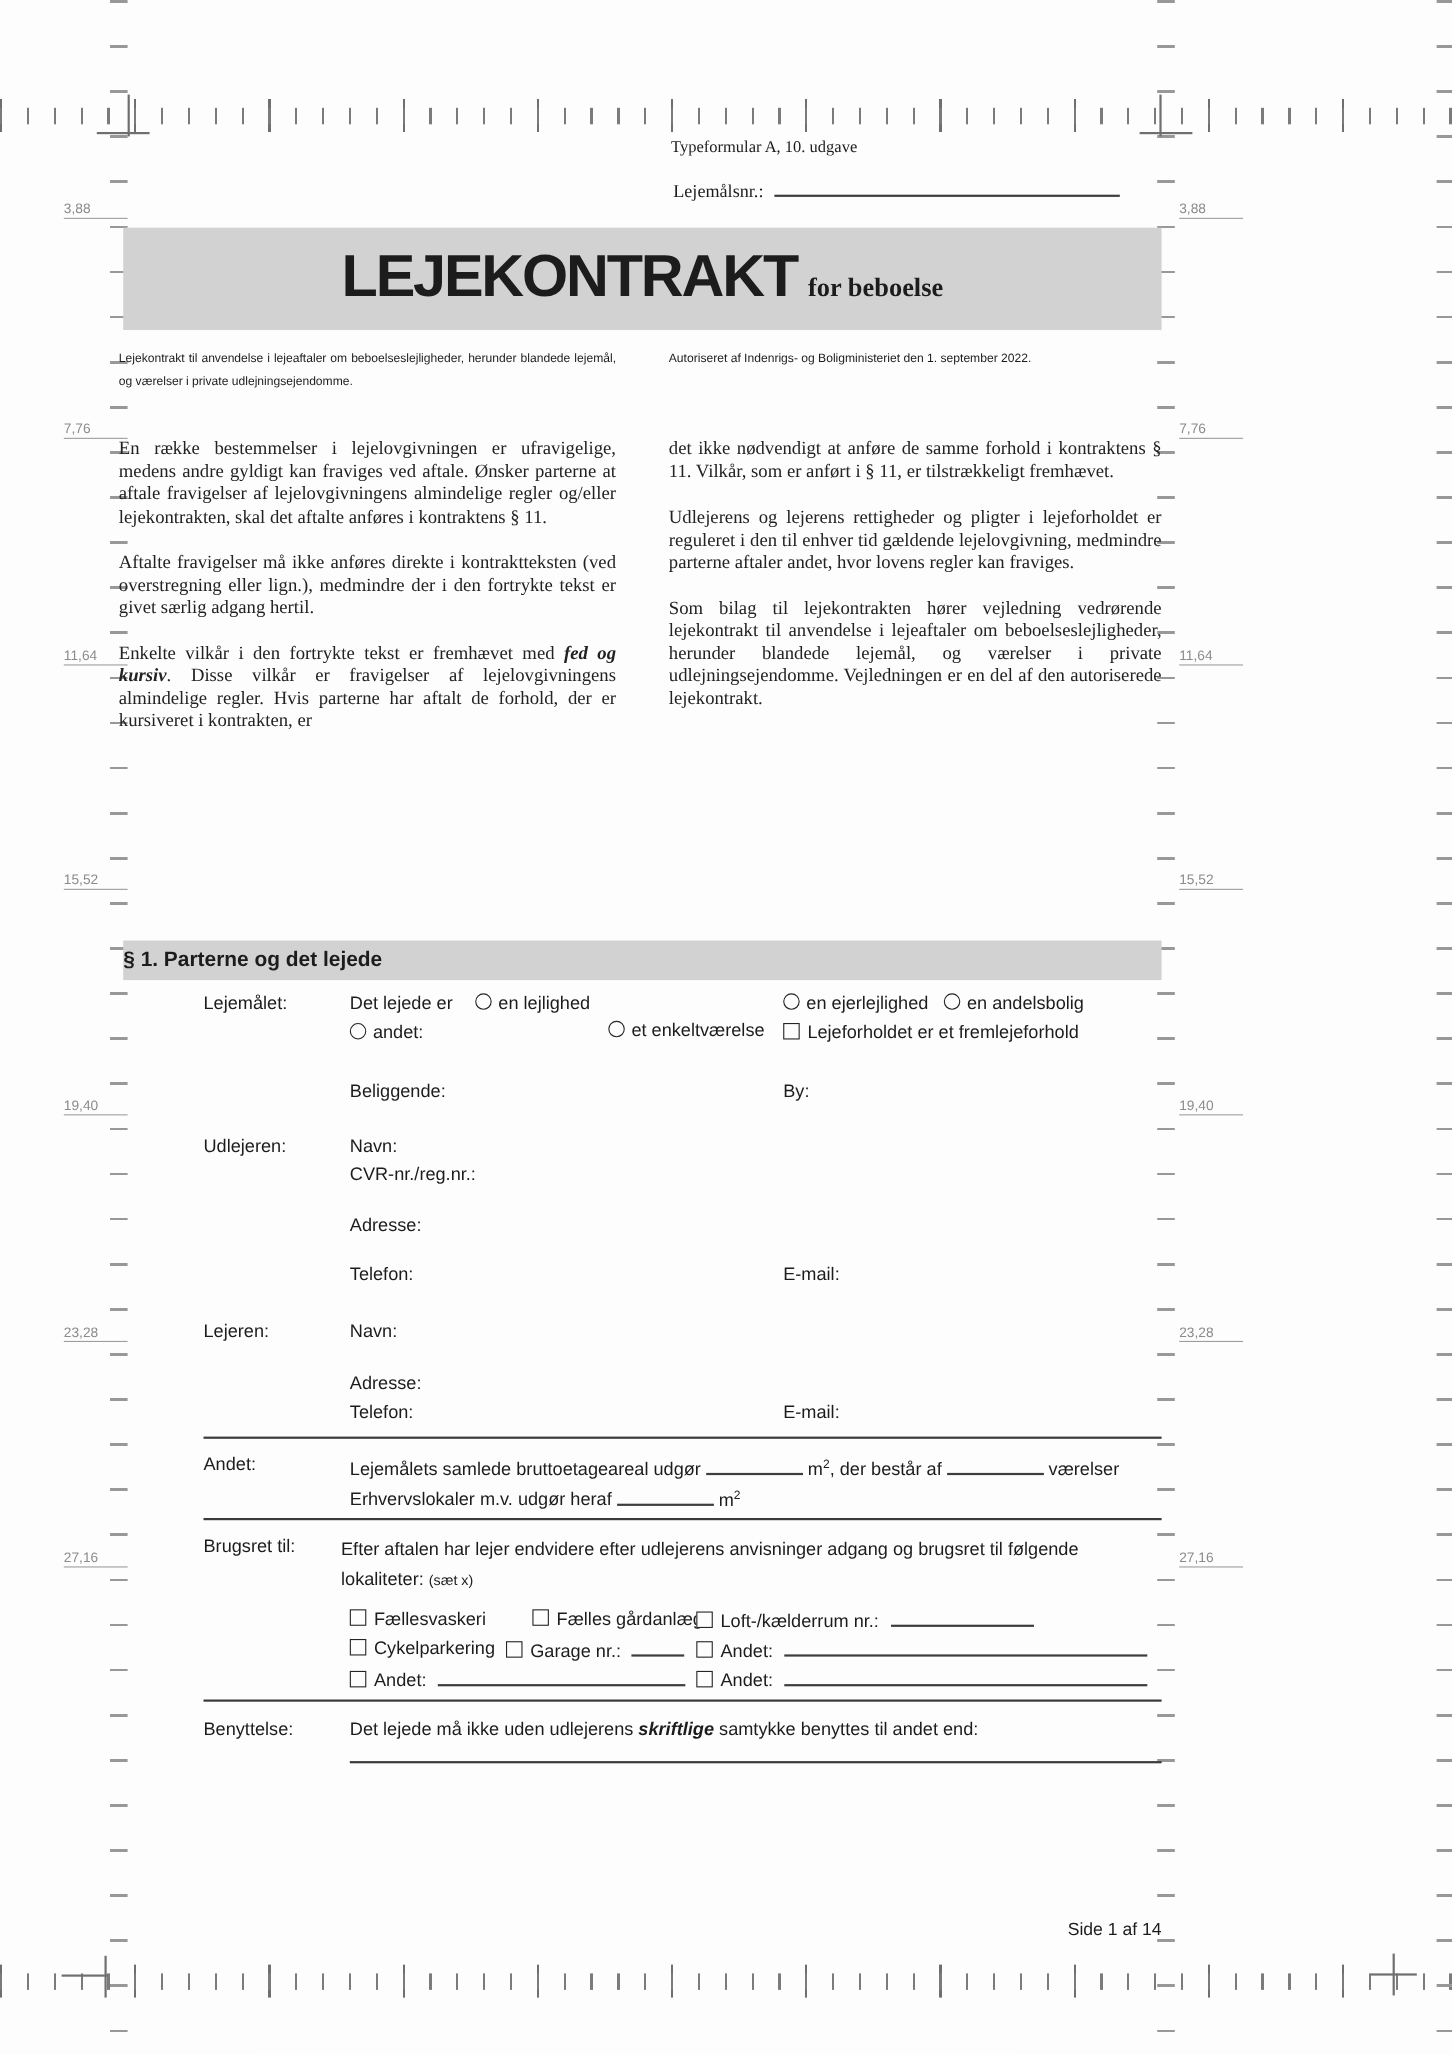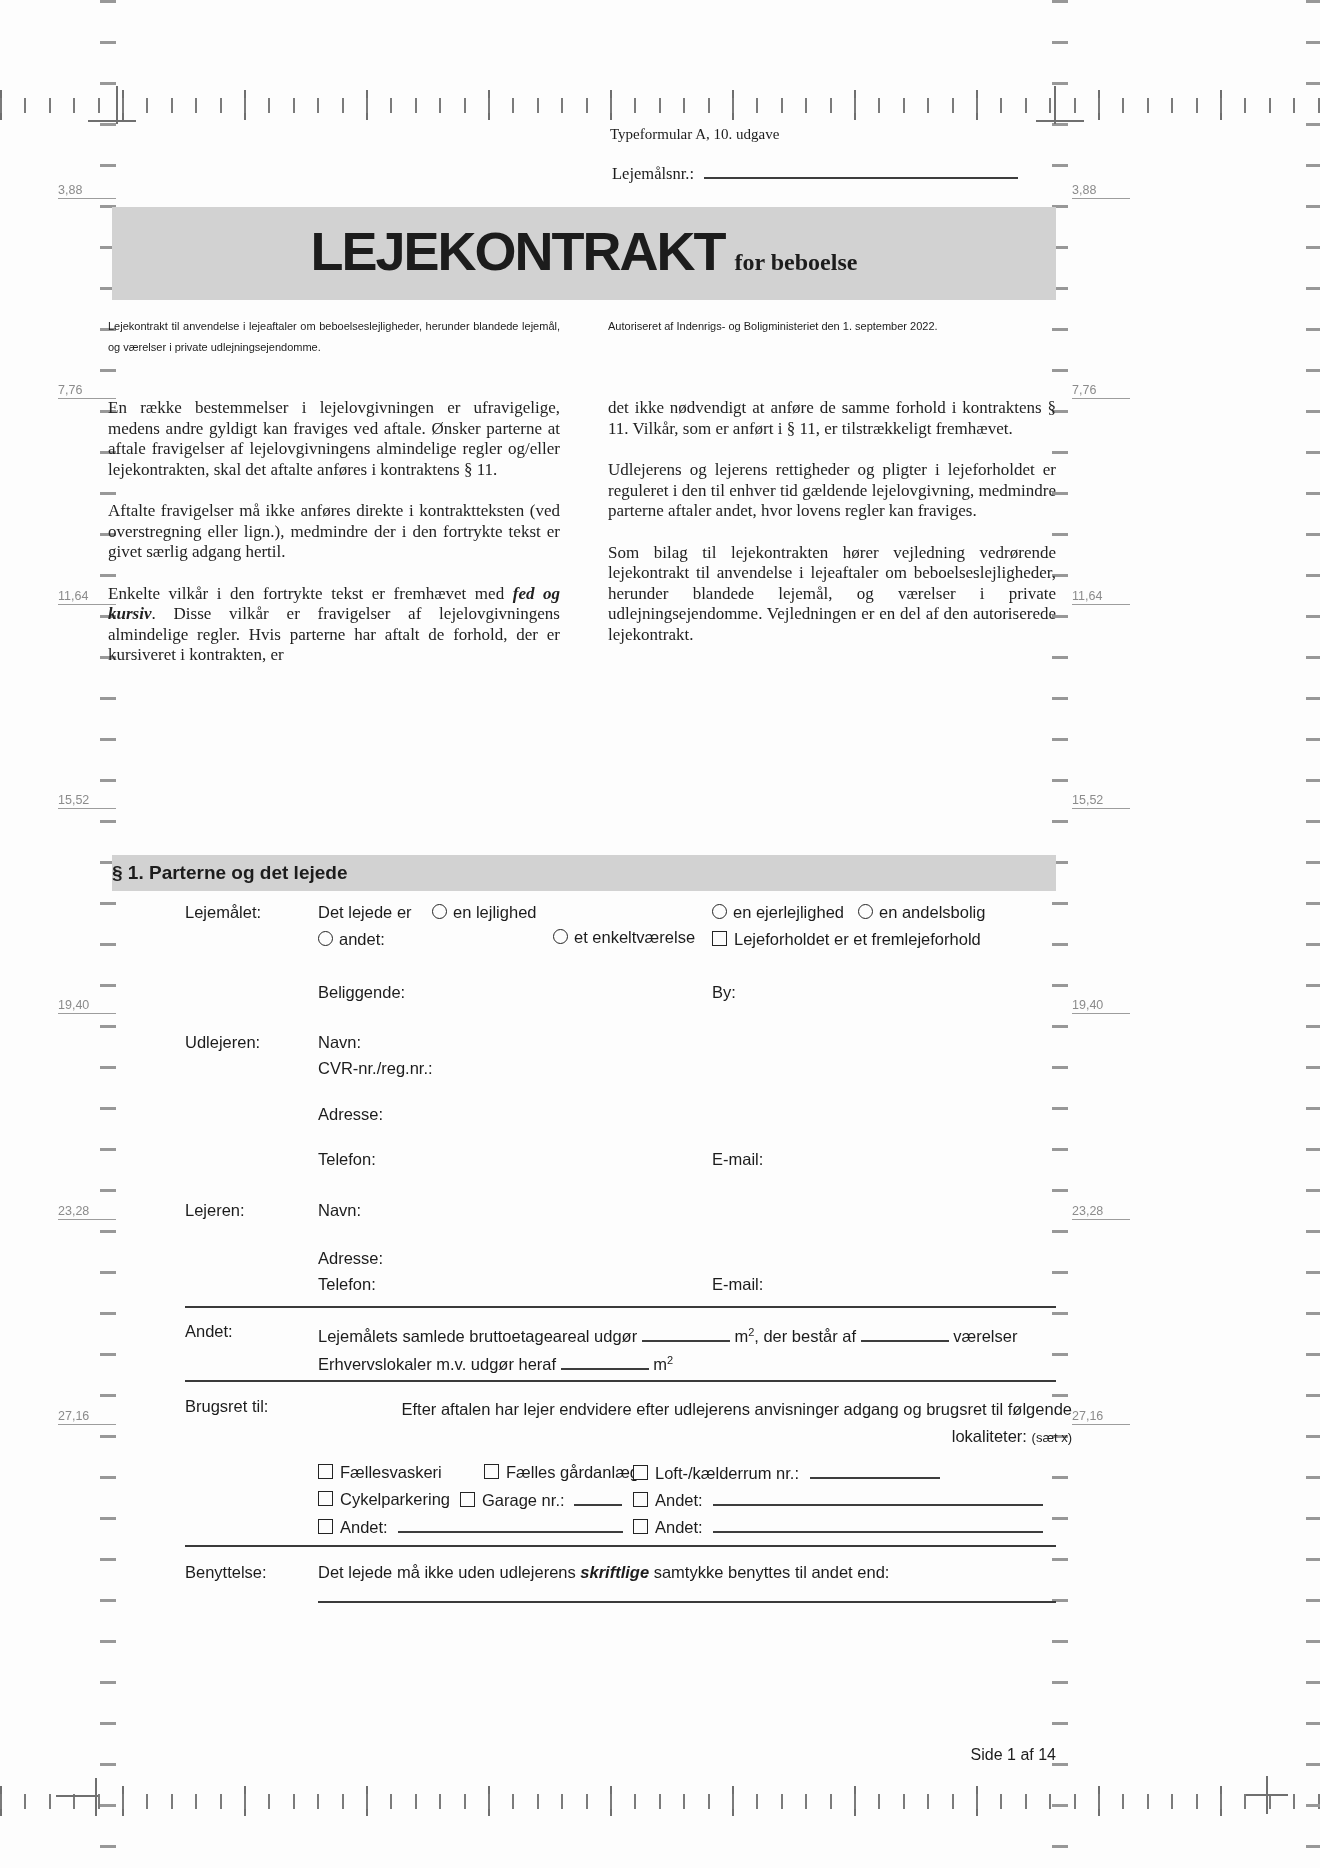--- a/index.html
+++ b/index.html
@@ -146,21 +146,21 @@
   </div>
   <div class="abs fs" style="left:318px;top:1349px;">
     <span>Erhvervslokaler m.v. udgør heraf</span>
     <span class="blank" style="width:88px;"></span>
     <span> <span>m</span><sup>2</sup></span>
   </div>
 
   <div class="abs hrule" style="left:185px;top:1380px;width:871px;"></div>
 
   <div class="abs fs" style="left:185px;top:1396px;">Brugsret til:</div>
-  <div class="abs fs wrapok" style="left:332px;top:1396px;width:740px;line-height:27px;text-align:right;">
+  <div class="abs fs wrapok" style="left:310px;top:1396px;width:740px;line-height:27px;">
     <span>Efter aftalen har lejer endvidere efter udlejerens anvisninger adgang og brugsret til følgende lokaliteter:</span>
     <span class="saetx">(sæt x)</span>
   </div>
 
   <div class="abs fs" style="left:318px;top:1462px;"><span class="cb"></span><span>Fællesvaskeri</span></div>
   <div class="abs fs" style="left:460px;top:1462px;margin-left:24px;"><span class="cb"></span><span>Fælles gårdanlæg</span></div>
   <div class="abs fs" style="left:633px;top:1462px;"><span class="cb"></span><span>Loft-/kælderrum nr.:</span>
     <span class="blank" style="width:130px;margin-left:6px;"></span></div>
 
   <div class="abs fs" style="left:318px;top:1489px;"><span class="cb"></span><span>Cykelparkering</span></div>

